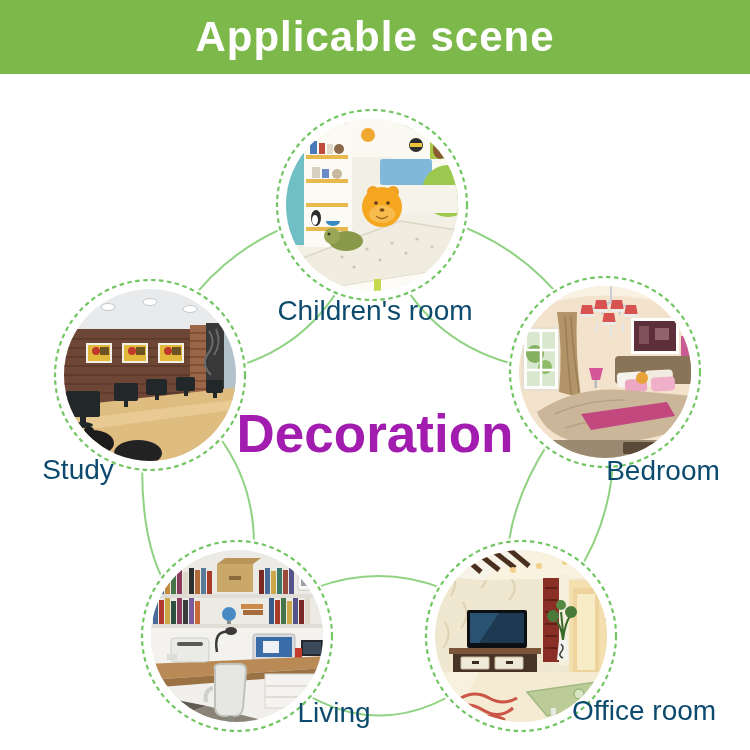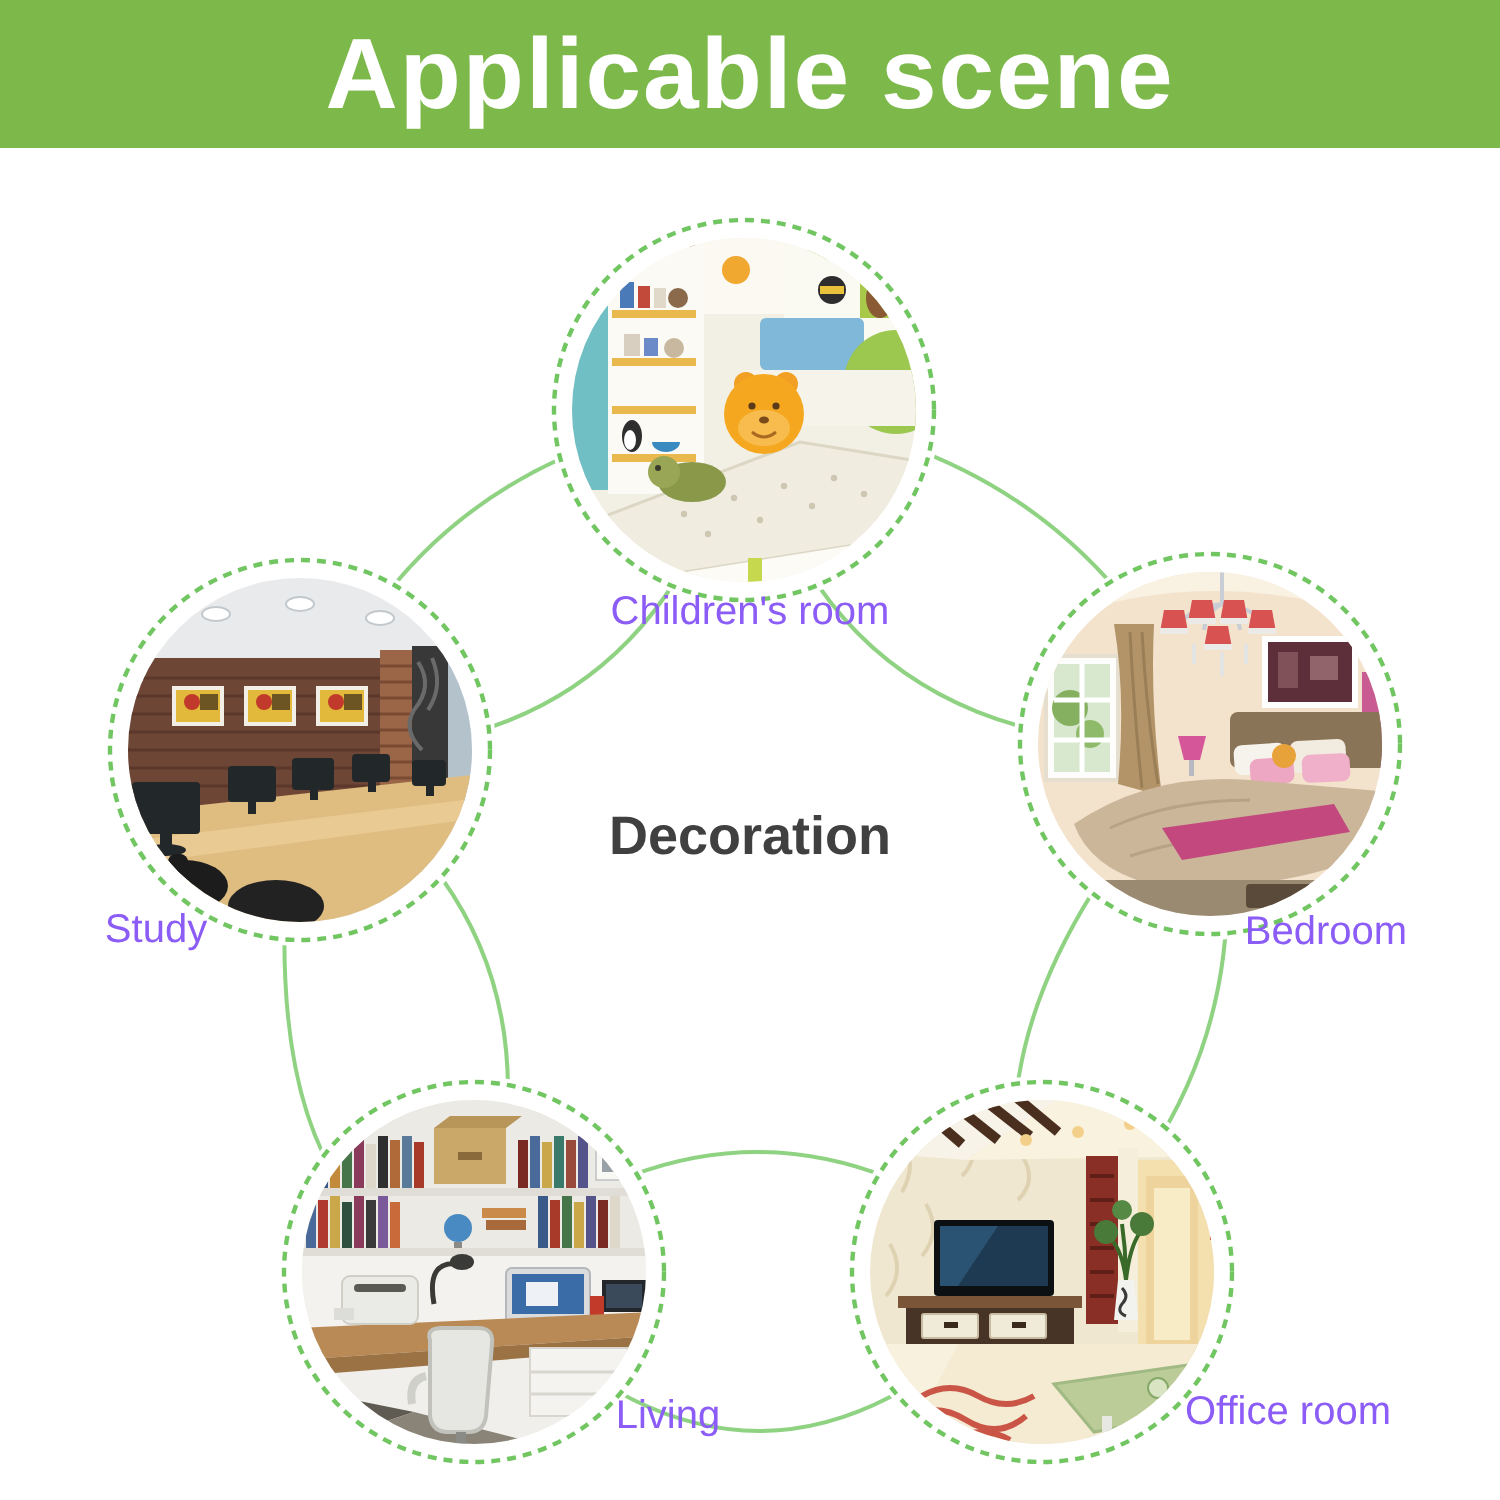--- a/index.html
+++ b/index.html
@@ -5,35 +5,35 @@
   html,body{margin:0;padding:0;background:#ffffff;}
   #stage{
     position:relative;width:750px;height:750px;background:#ffffff;overflow:hidden;
     font-family:"Liberation Sans", sans-serif;
   }
   #header{
     position:absolute;left:0;top:0;width:750px;height:74px;background:#7cb84a;
     display:flex;align-items:center;justify-content:center;
   }
   #header .title{
-    color:#ffffff;font-size:50px;font-weight:bold;letter-spacing:1px;
+    color:#ffffff;font-size:42px;font-weight:bold;letter-spacing:1px;
   }
   #diagram{position:absolute;left:0;top:74px;width:750px;height:676px;}
   .scene-label{
-    position:absolute;transform:translateX(-50%);color:#8b5cf6;font-size:20px;
+    position:absolute;transform:translateX(-50%);color:#0c4a6e;font-size:28px;
     white-space:nowrap;
   }
   .lbl-children{left:375px;top:295px;}
   .lbl-office{left:78px;top:454px;}
   .lbl-bedroom{left:663px;top:455px;text-align:right;}
   .lbl-study{left:334px;top:697px;}
   .lbl-living{left:644px;top:695px;}
   #center-word{
     position:absolute;left:375px;top:403px;transform:translateX(-50%);
-    color:#404040;font-size:27px;font-weight:bold;white-space:nowrap;
+    color:#a21caf;font-size:53px;font-weight:bold;white-space:nowrap;
   }
 </style>
 </head>
 <body>
 
 <div id="stage">
 
   <div id="header">
     <span class="title">Applicable scene</span>
   </div>

